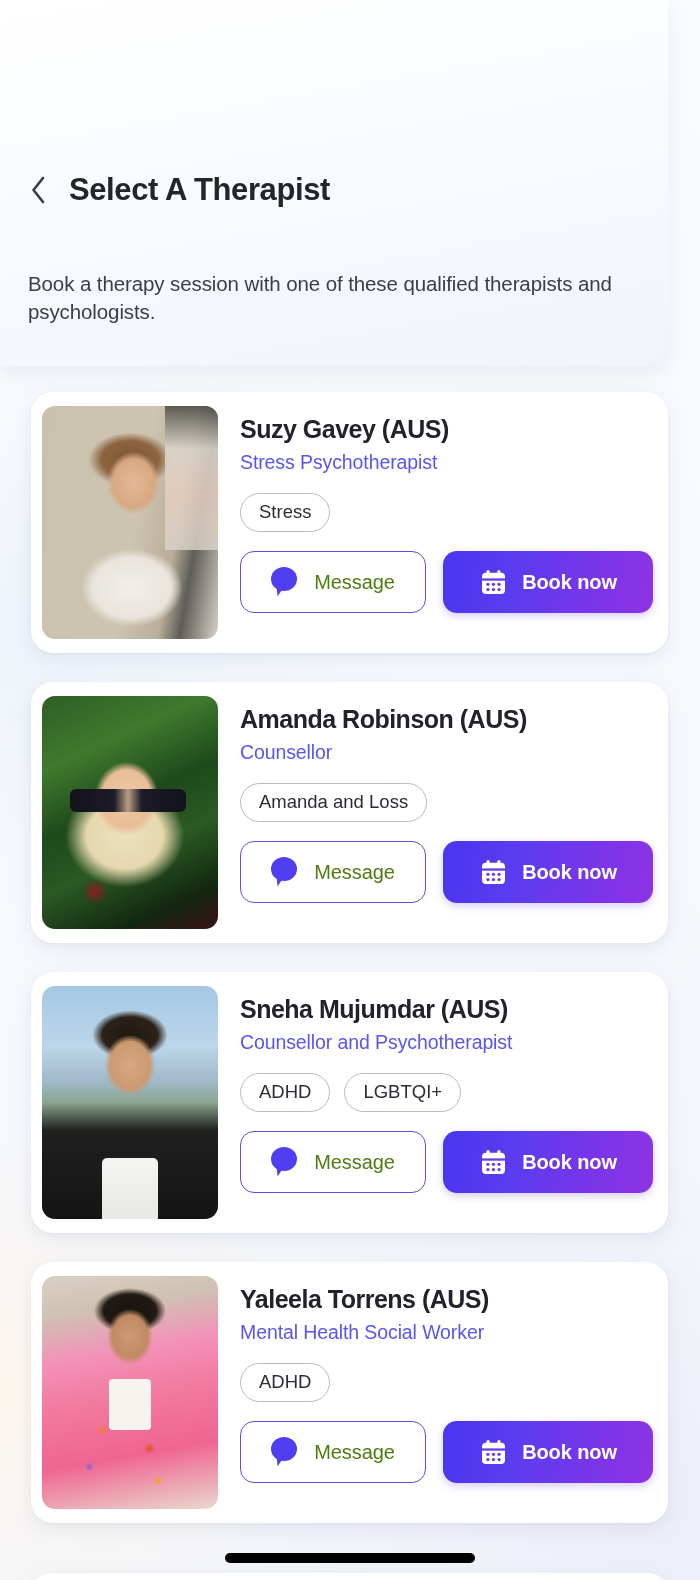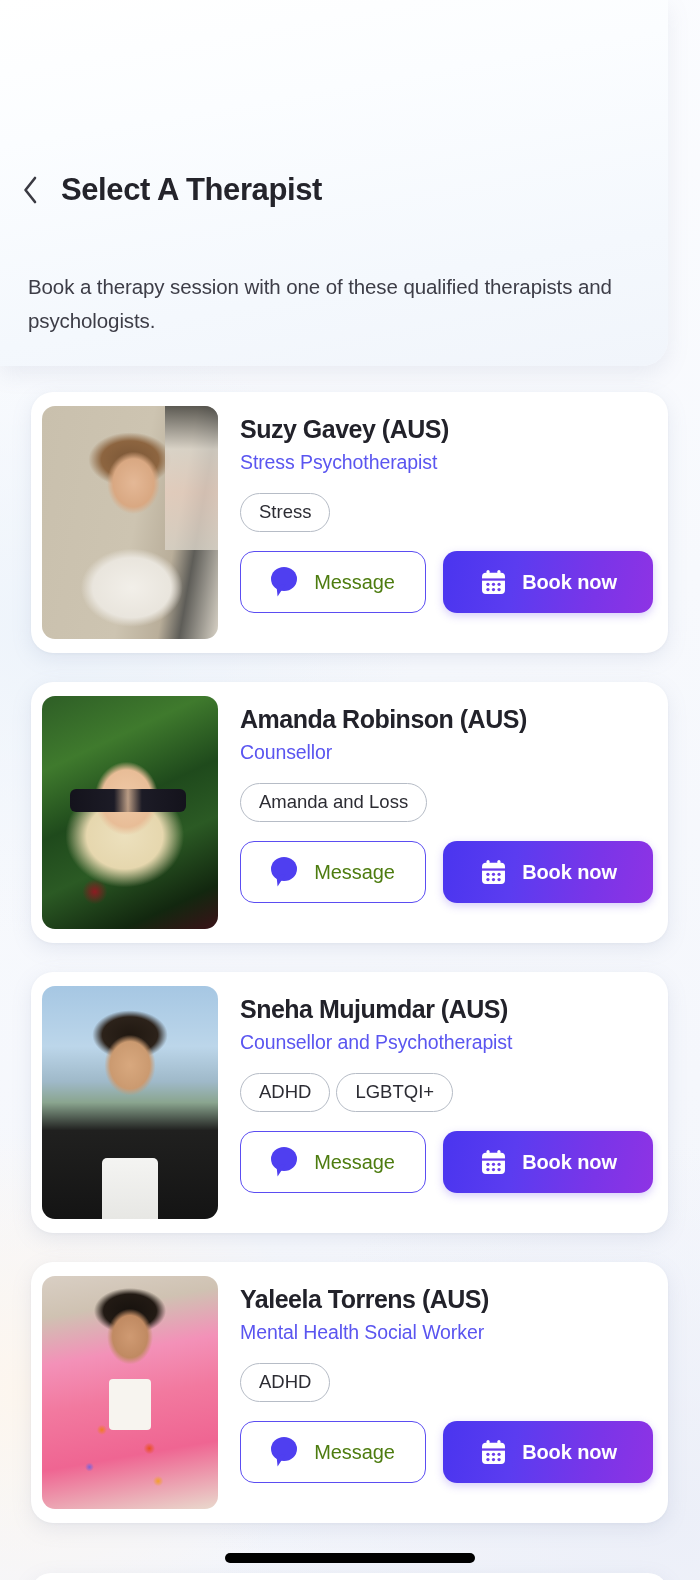--- a/index.html
+++ b/index.html
@@ -29,21 +29,21 @@
     left: 0; top: 0;
     width: 668px;
     height: 366px;
     background: linear-gradient(170deg, #ffffff 0%, #fbfdff 30%, #f4f8fd 72%, #f1f5fb 100%);
     border-bottom-right-radius: 26px;
     box-shadow: 0 8px 22px rgba(120,135,165,0.13);
   }
 
   #titlebar {
     position: absolute;
-    left: 18px; top: 172px;
+    left: 26px; top: 172px;
     display: flex;
     align-items: center;
     gap: 19px;
   }
   #back-chevron {
     width: 24px; height: 30px;
     display: flex; align-items: center; justify-content: center;
     cursor: pointer;
   }
   #back-chevron svg { display: block; }
@@ -54,21 +54,21 @@
     letter-spacing: -0.4px;
     color: #24242b;
     white-space: nowrap;
   }
 
   #subtitle {
     position: absolute;
     left: 28px; top: 270px;
     width: 600px;
     font-size: 20.5px;
-    line-height: 34px;
+    line-height: 28px;
     color: #3d3d47;
     letter-spacing: -0.1px;
   }
 
   
   #card-list {
     position: absolute;
     left: 0; top: 392px;
     width: 700px;
   }
@@ -174,21 +174,21 @@
     font-size: 19.5px;
     color: #5a55f0;
     letter-spacing: -0.1px;
     line-height: 26px;
     white-space: nowrap;
   }
 
   .tag-row {
     margin-top: 18px;
     display: flex;
-    gap: 6px;
+    gap: 14px;
     flex-wrap: wrap;
     align-items: flex-end;
   }
   .tag {
     border: 1.3px solid #b6bcc6;
     border-radius: 999px;
     padding: 7px 18px 8px;
     font-size: 18.5px;
     color: #2c2c33;
     background: #ffffff;

